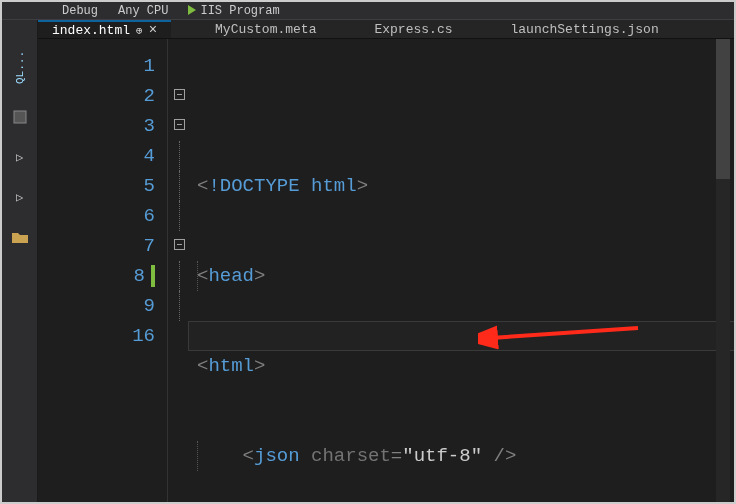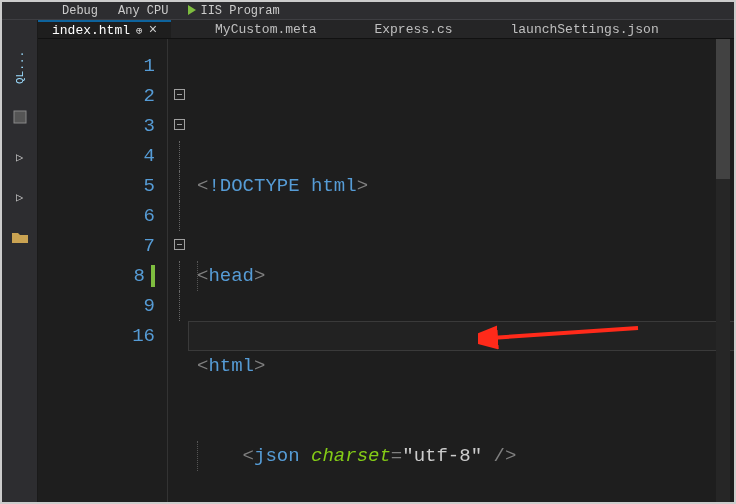--- a/index.html
+++ b/index.html
@@ -133,21 +133,21 @@
     padding: 12px 10px 0 6px;
     line-height: 30px;
     white-space: pre;
     position: relative;
   }
   .code .line { height: 30px; border-left:1px dotted transparent; }
   .code .guide { display:inline-block; border-left:1px dotted #555; height:30px; vertical-align:top; width:1px; margin-right:-1px;}
   
   .pun { color:#808080; }      
   .tagn { color:#569cd6; }     
-  .attr { color:#84cc16;font-style:italic; }     
+  .attr { color:#737373; }     
   .str  { color:#cccccc; }     
   .scrollbar {
     position:absolute;
     right:4px; top:0;
     width:14px;
     height:100%;
     background: #262626;
   }
   .scroll-thumb {
     position:absolute;

